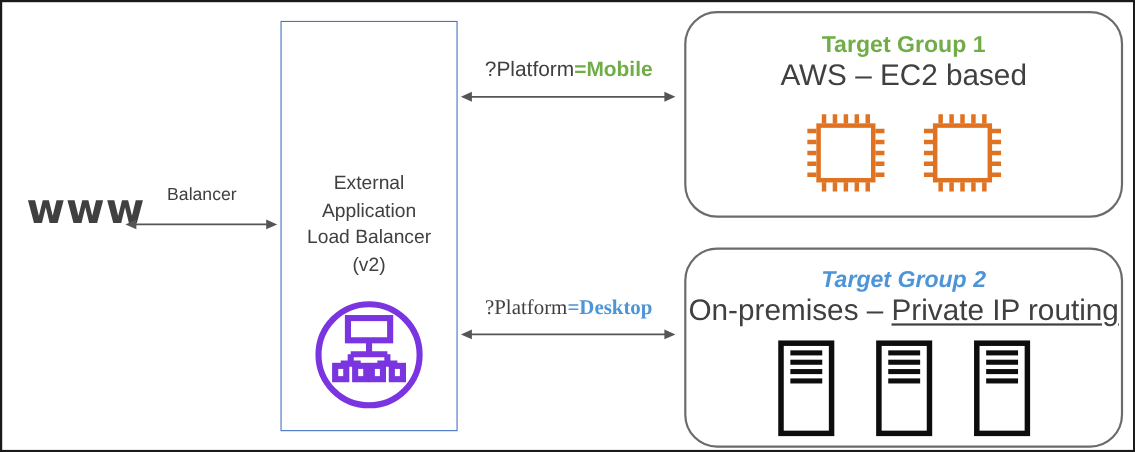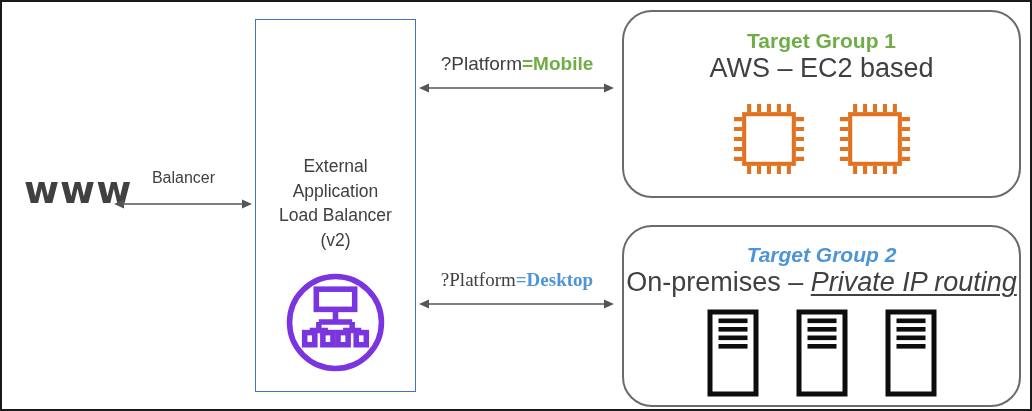--- a/index.html
+++ b/index.html
@@ -119,21 +119,20 @@
   .group-subtitle {
     font-size: 27px;
     line-height: 28px;
     color: var(--dark, #404040);
     white-space: nowrap;
   }
   .underlined {
     text-decoration: underline;
     text-underline-offset: 3px;
     text-decoration-thickness: 1.5px;
-    font-style: italic;
   }
 
   .icon-row { display: flex; align-items: flex-start; }
   .icon-row.chips { margin-top: 20px; gap: 32px; }
   .icon-row.servers { margin-top: 13px; gap: 37px; }
 
   .chip-icon { width: 74px; height: 74px; color: var(--orange, #DF7322); }
   .server-icon { width: 52px; height: 88px; color: var(--server, #0d0d0d); }
 
   .defs-holder { position: absolute; width: 0; height: 0; overflow: hidden; }

